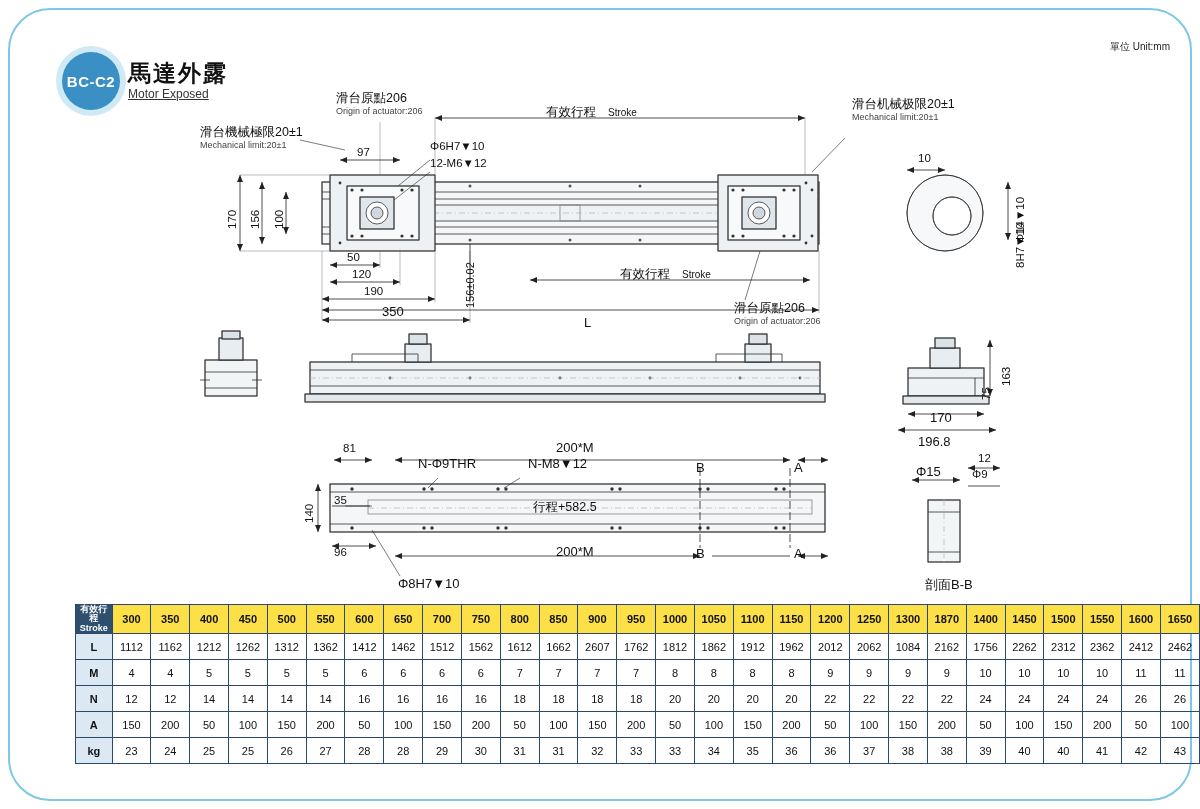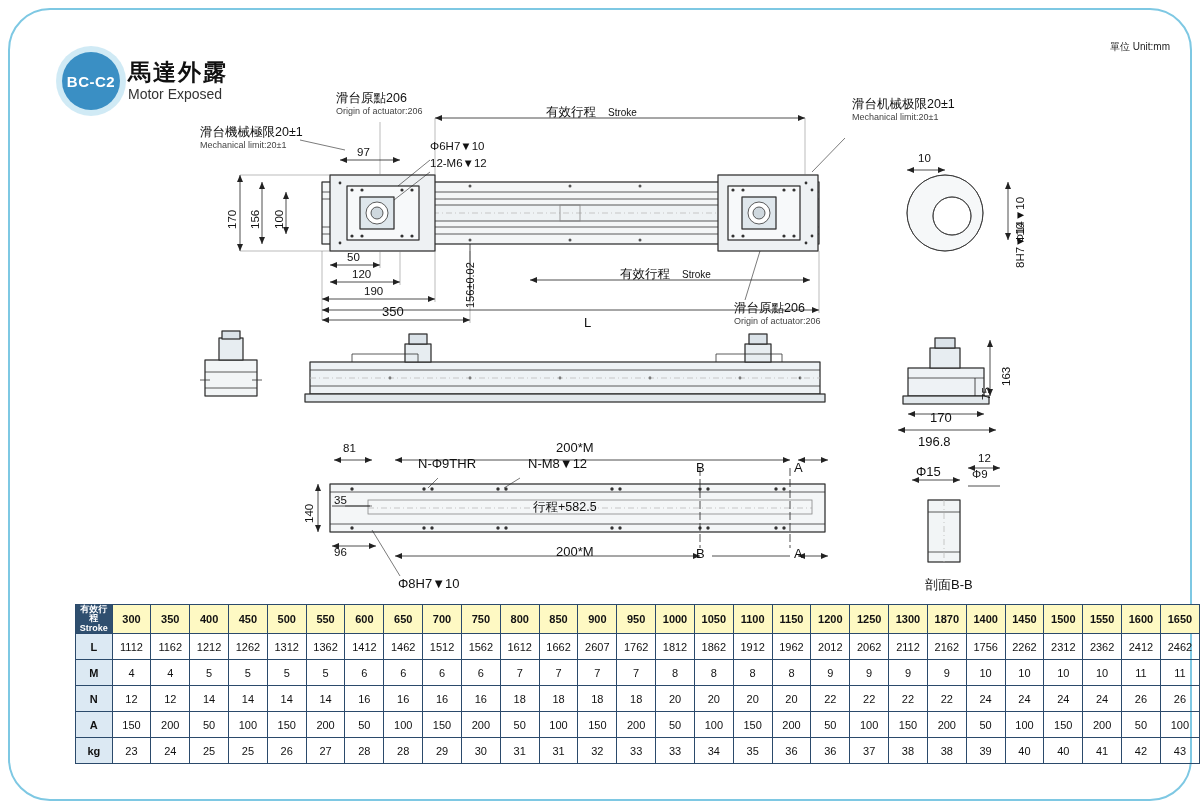--- a/index.html
+++ b/index.html
@@ -4,34 +4,34 @@
 <style>
   html,body{margin:0;padding:0;background:#fff;}
   body{width:1200px;height:809px;font-family:"Liberation Sans",sans-serif;color:#111;position:relative;overflow:hidden;}
   .frame{position:absolute;left:8px;top:8px;width:1184px;height:793px;border:2px solid #7ec8e3;border-radius:42px;box-sizing:border-box;}
   .unit{position:absolute;right:30px;top:40px;font-size:10px;color:#222;}
   
   .badge-wrap{position:absolute;left:62px;top:52px;display:flex;align-items:center;}
   .badge{width:58px;height:58px;border-radius:50%;background:#3a8fc4;color:#fff;display:flex;align-items:center;justify-content:center;font-size:15px;font-weight:bold;letter-spacing:0.5px;box-shadow:0 0 0 6px rgba(120,195,225,0.35);}
   .badge-txt{margin-left:8px;}
   .badge-txt .cn{font-size:23px;font-weight:bold;letter-spacing:2px;color:#111;line-height:1.05;}
-  .badge-txt .en{font-size:14px;color:#333;margin-top:2px;}
+  .badge-txt .en{font-size:12px;color:#333;margin-top:2px;text-decoration:underline;}
   
   .lbl{position:absolute;font-size:11.5px;color:#111;white-space:nowrap;}
   .lbl.sm{font-size:9px;color:#444;}
   .lbl.cn{font-size:12.5px;}
   .lbl.big{font-size:13px;}
   .lbl.rot{transform:rotate(-90deg);transform-origin:left top;}
   svg{position:absolute;left:0;top:0;width:1200px;height:809px;pointer-events:none;}
   
   .tbl{position:absolute;left:75px;top:604px;border-collapse:collapse;font-size:11px;}
   .tbl td,.tbl th{border:1px solid #2b4a6b;text-align:center;padding:0;height:25px;width:38.5px;color:#111;font-weight:normal;}
   .tbl .hdr{background:#2f4f6f;color:#fff;font-size:9px;line-height:1.05;width:36px;}
   .tbl .rowhdr{background:#dce9f3;font-weight:bold;width:36px;}
-  .tbl thead td{background:#fef9c3;font-weight:bold;}
+  .tbl thead td{background:#fde047;font-weight:bold;}
 </style>
 </head>
 <body>
 
 <div class="frame"></div>
 
 <div class="unit">單位 Unit:mm</div>
 
 <div class="badge-wrap">
   <div class="badge">BC-C2</div>
@@ -438,21 +438,21 @@
         <td>1612</td>
         <td>1662</td>
         <td>2607</td>
         <td>1762</td>
         <td>1812</td>
         <td>1862</td>
         <td>1912</td>
         <td>1962</td>
         <td>2012</td>
         <td>2062</td>
-        <td>2112</td>
+        <td>1084</td>
         <td>2162</td>
         <td>1756</td>
         <td>2262</td>
         <td>2312</td>
         <td>2362</td>
         <td>2412</td>
         <td>2462</td>
       </tr>
       <tr>
         <td class="rowhdr">M</td>

